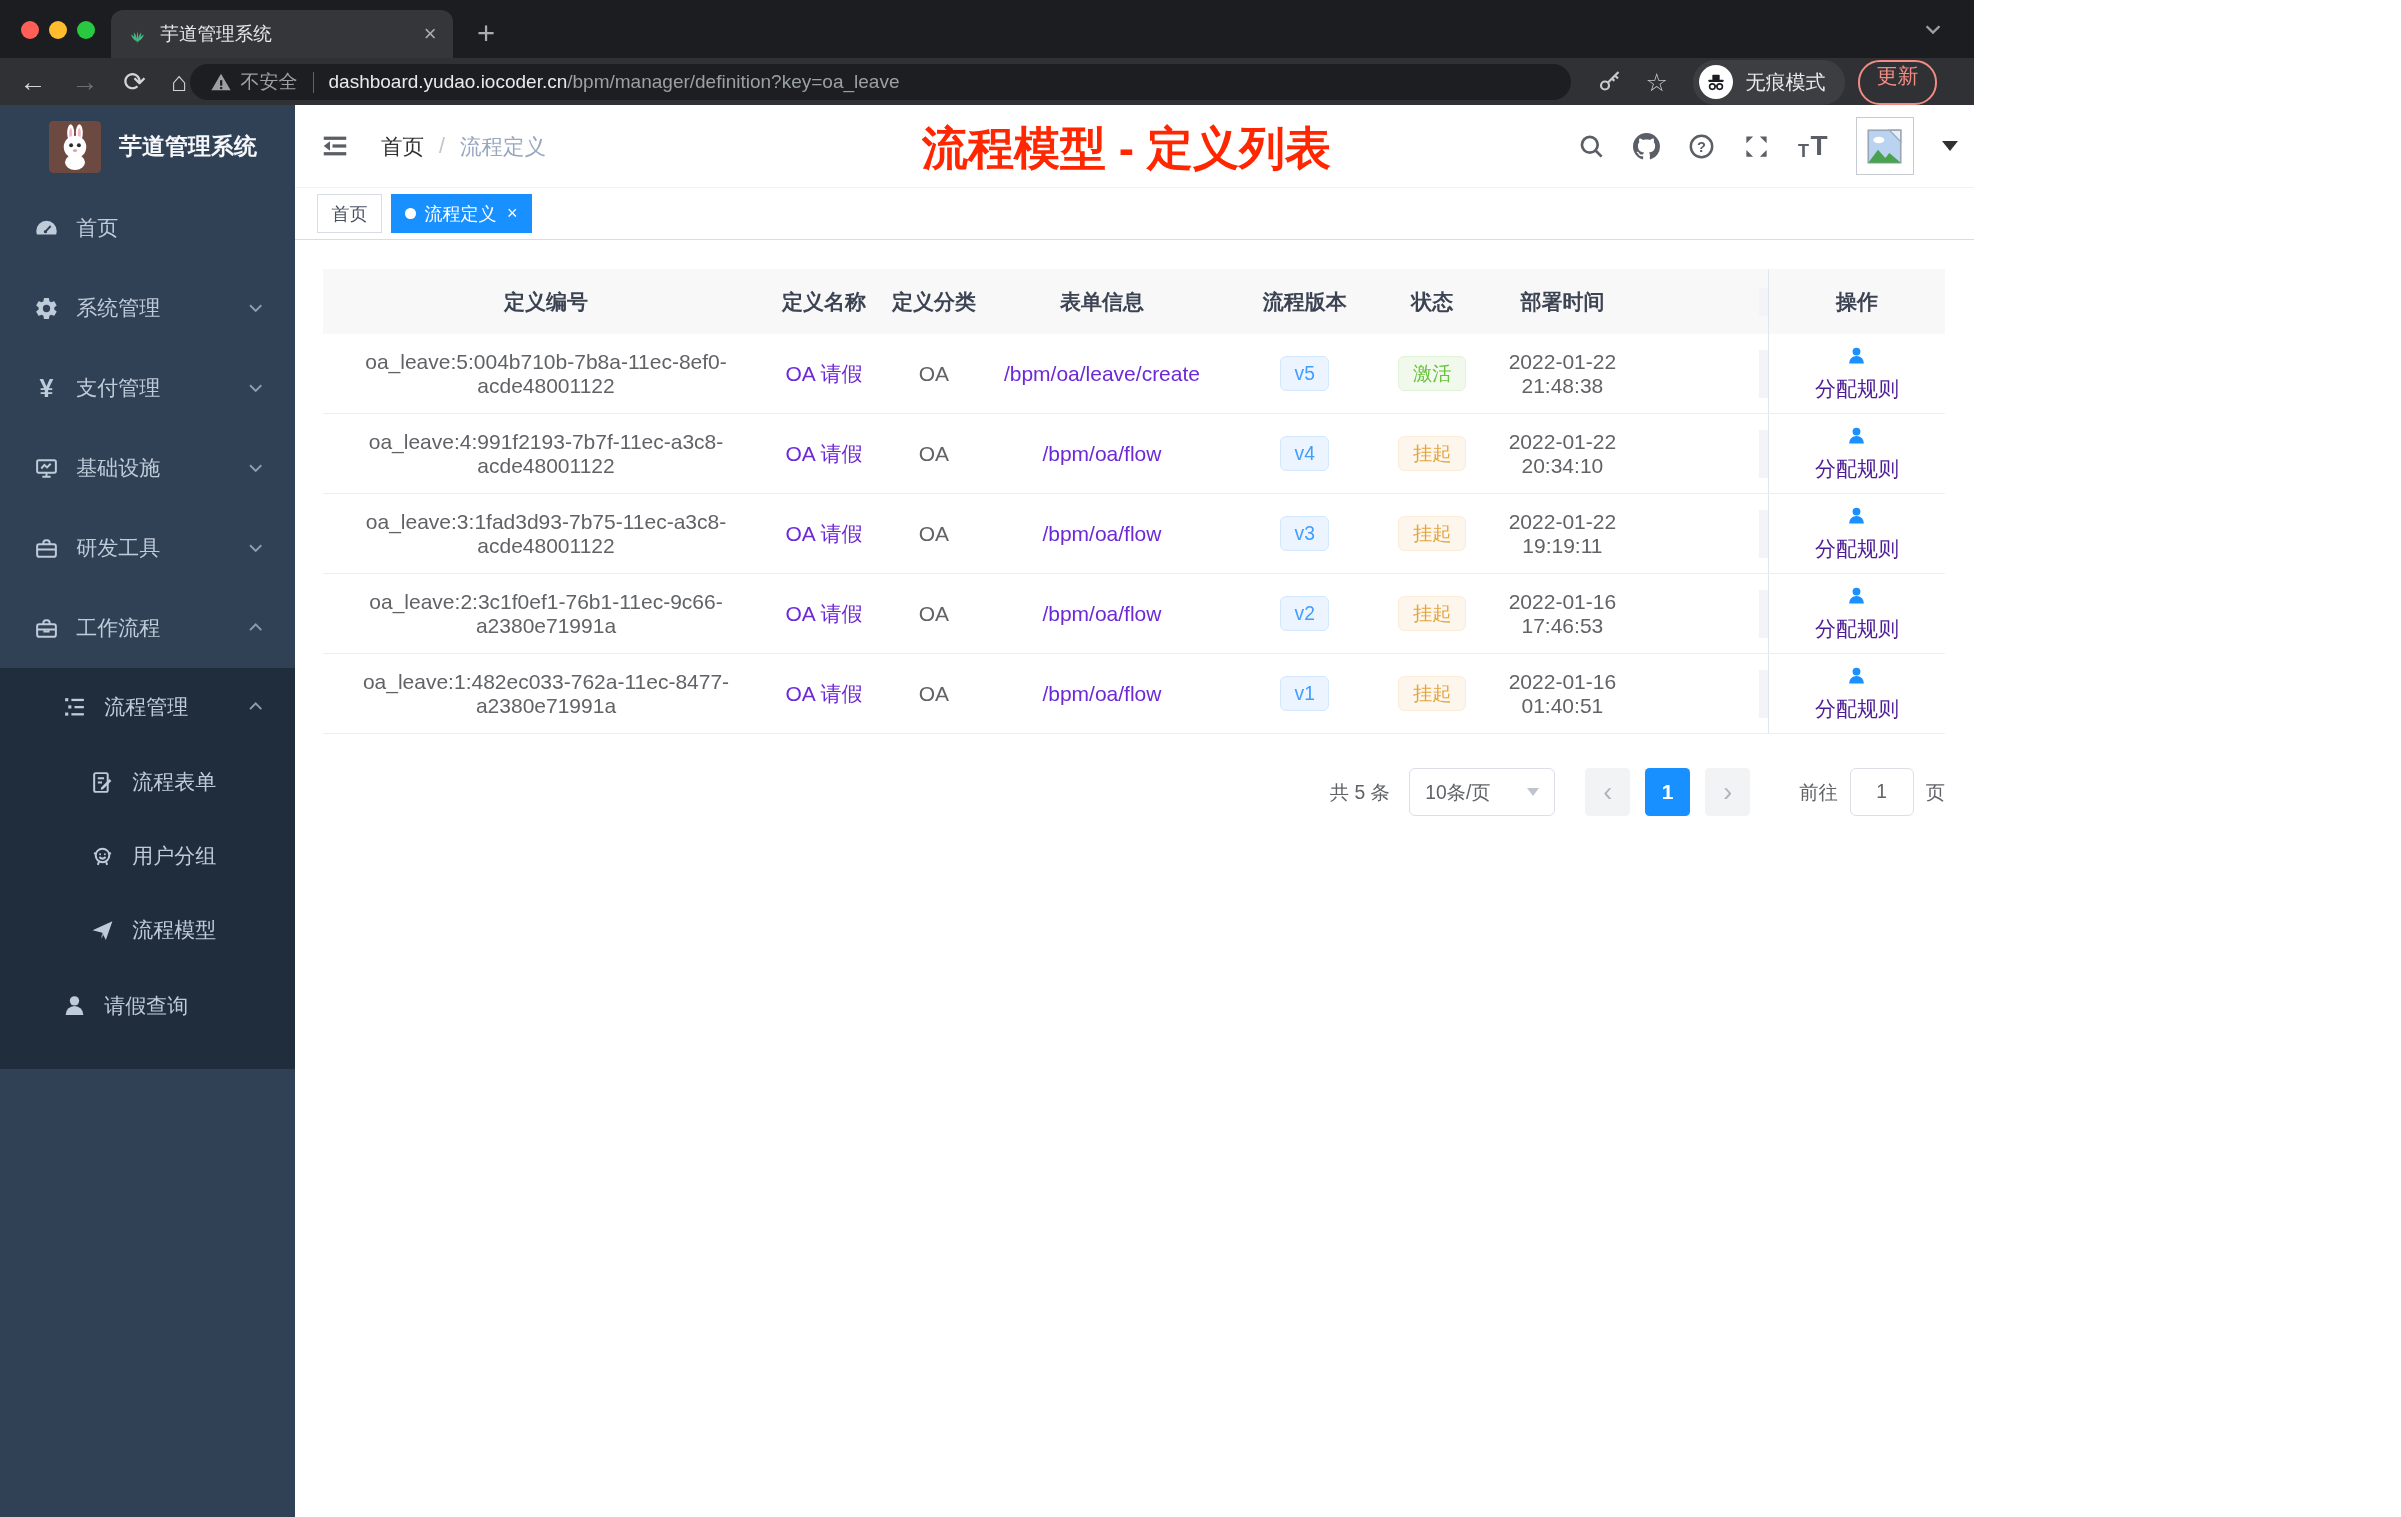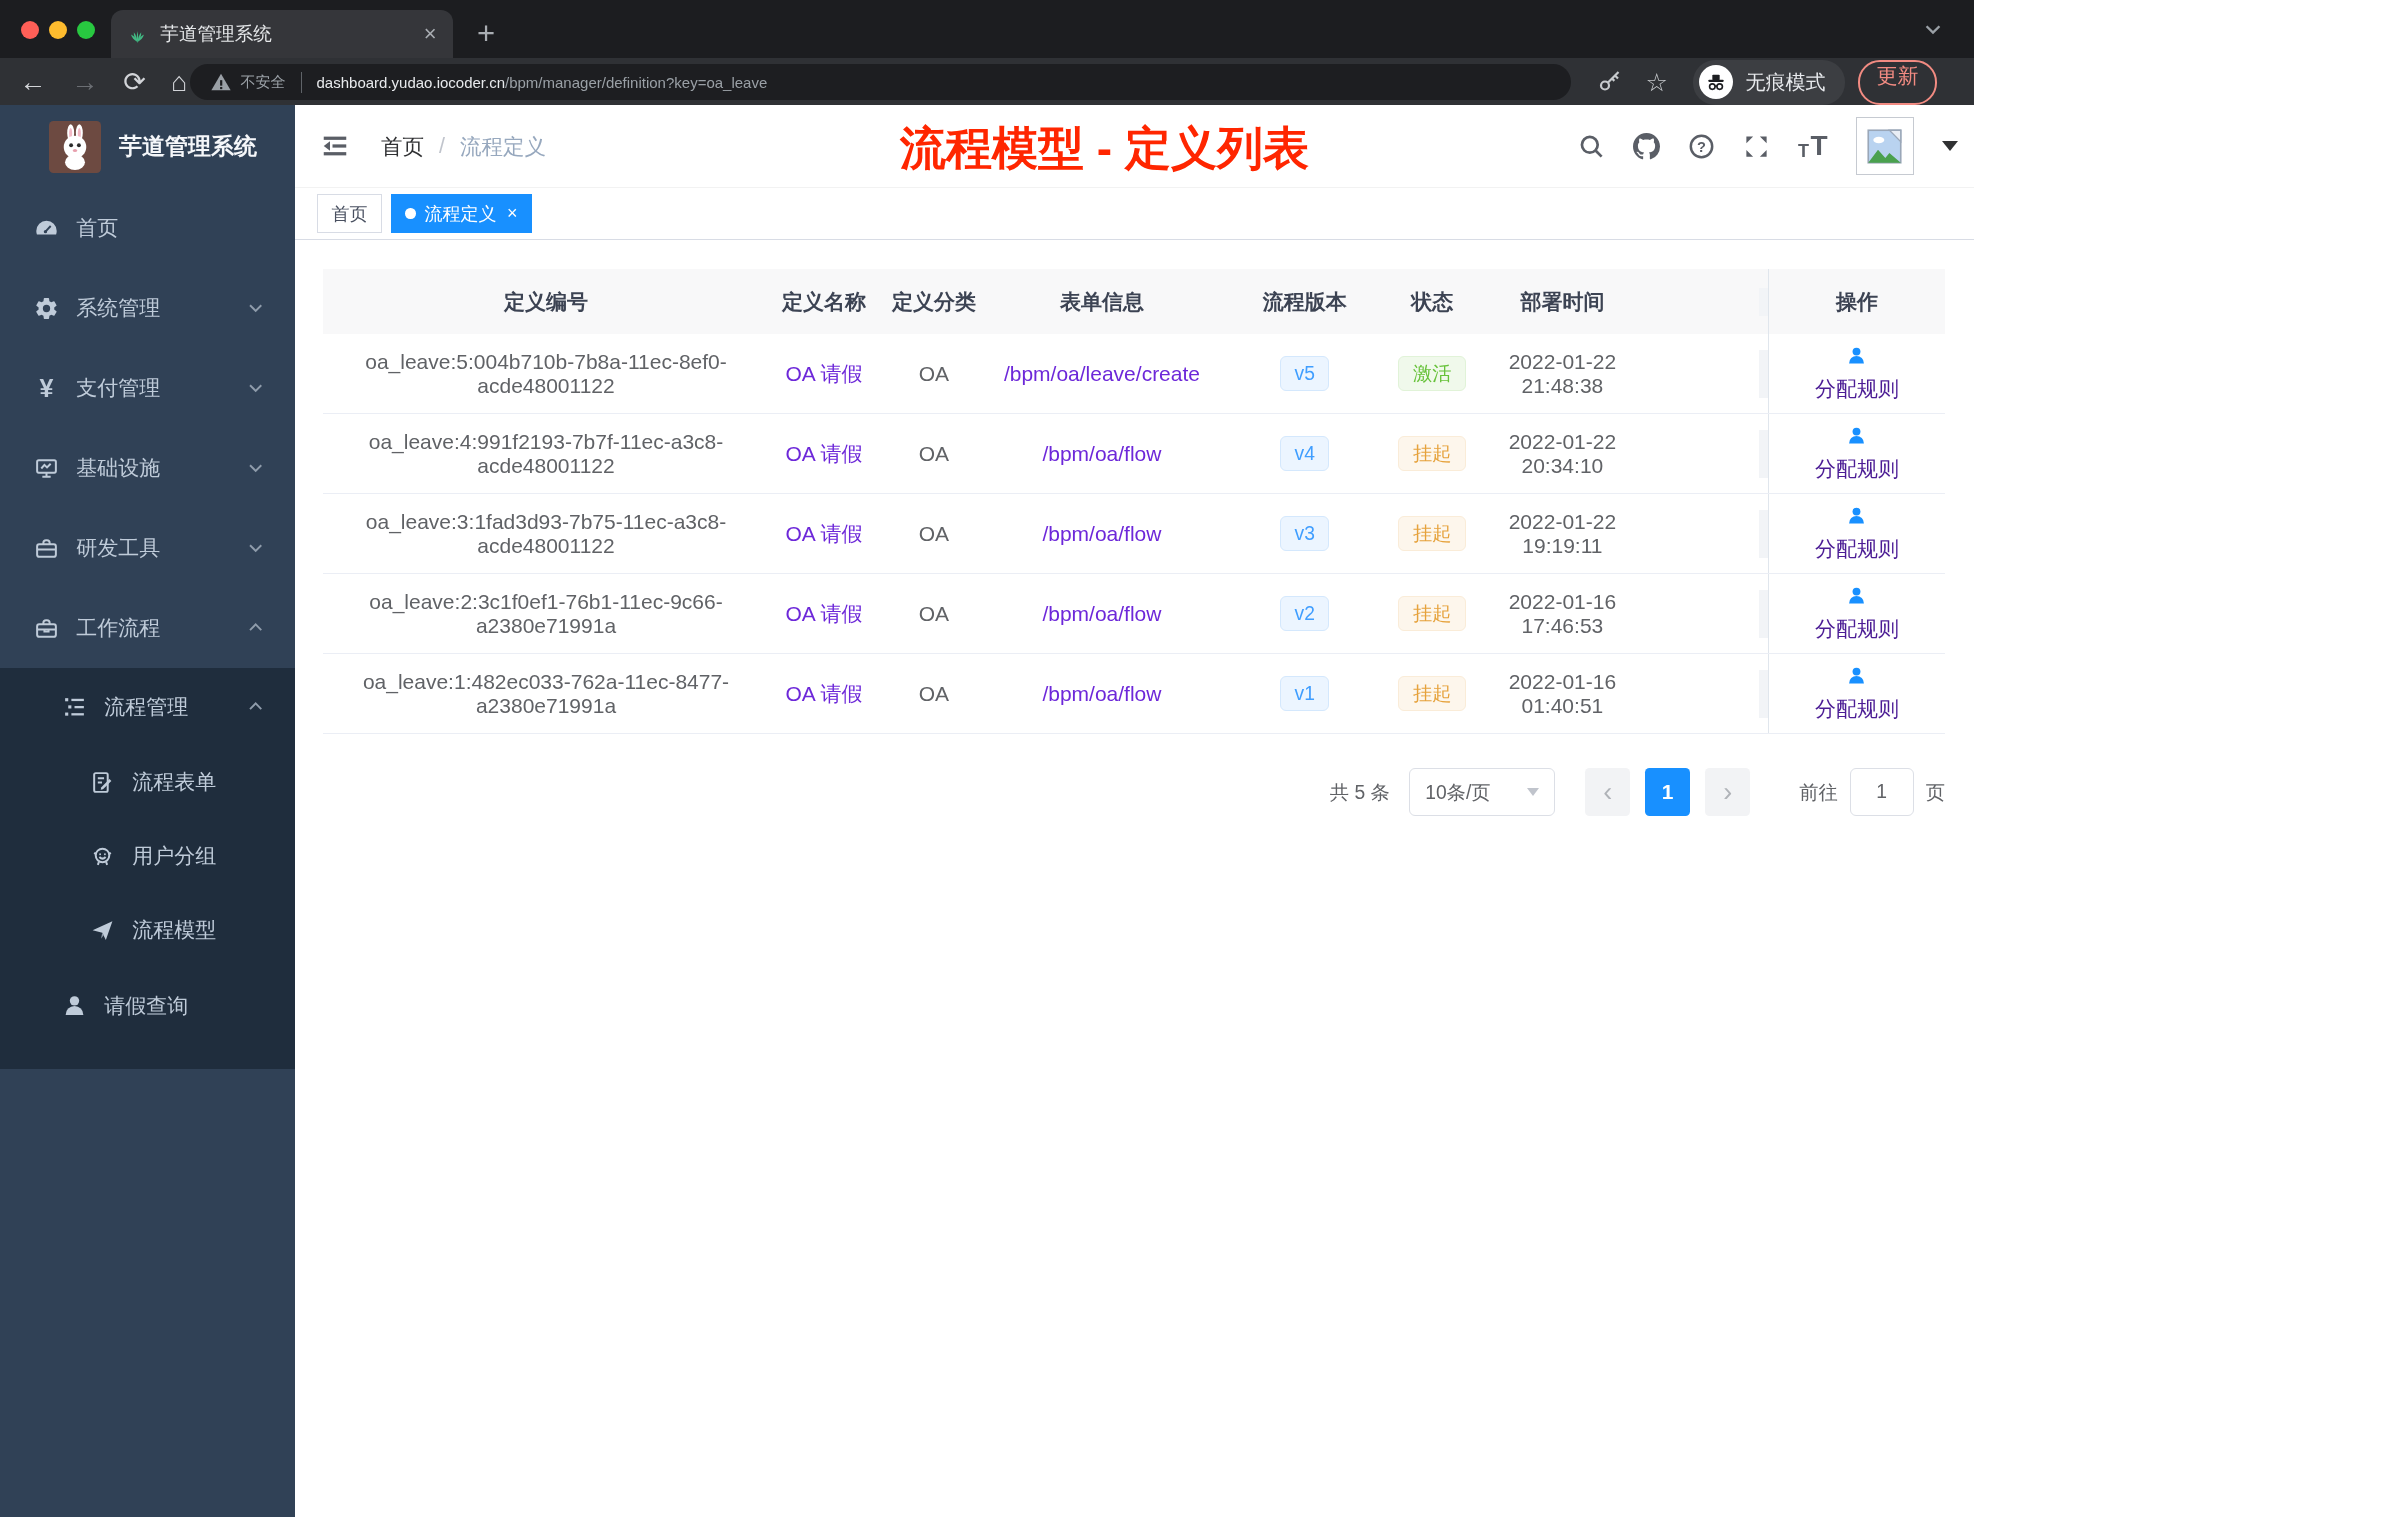--- a/index.html
+++ b/index.html
@@ -17,21 +17,21 @@
   .tab { position:absolute; left:111px; bottom:0; width:342px; height:48px; background:#35363a;
          border-radius:12px 12px 0 0; display:flex; align-items:center; padding:0 16.3px; gap:12px; }
   .tab-title { flex:1; color:#e6e8ea; font-size:18.6px; white-space:nowrap; overflow:hidden; }
   .tab-close { color:#a9adb2; font-size:22px; line-height:1; }
   .newtab { position:absolute; left:477px; bottom:6px; color:#a9adb2; font-size:31px; }
   .tabsearch { position:absolute; right:30px; top:18px; color:#9aa0a6; }
   .urlbar { height:48px; background:#2f3135; display:flex; align-items:center; padding:0 19.3px; }
   .navic { font-size:27px; color:#d2d4d8; margin-right:25px; line-height:1; }
   .navic.disabled { color:#6b6e73; }
   .addr { flex:1; height:36px; background:#1d1e21; border-radius:18px; display:flex;
-          align-items:center; padding:0 19.3px; margin:0 15px 0 3px; font-size:15px;text-align:right; }
+          align-items:center; padding:0 19.3px; margin:0 15px 0 3px; font-size:19px;text-align:right; }
   .sec-label { color:#9aa0a6; margin-left:9px; }
   .addr-div { width:0; height:21px; border-left:1.5px solid #5f6368; margin:0 15px; }
   .url-host { color:#e8eaed; }
   .url-path { color:#9aa0a6; }
   .chip-ic { color:#c7cacd; margin:0 12px; }
   .incog { height:45px; background:#3c3e42; border-radius:22px; display:flex; align-items:center;
            padding:0 19.3px 0 6px; gap:12px; margin:0 13.4px; }
   .incog-circle { width:34px; height:34px; border-radius:50%; background:#fff;
                   display:flex; align-items:center; justify-content:center; }
   .incog-label { color:#e8eaed; font-size:20px; }
@@ -60,21 +60,21 @@
   .yen-glyph { font-size:25px; font-weight:700; color:#bfcbd9; }
 
   
   .main { position:absolute; left:295px; top:0; right:0; bottom:0; background:#fff; }
   .navbar { position:relative; height:82px; display:flex; align-items:center; }
   .hamburger { margin-left:25px; display:flex; }
   .breadcrumb { margin-left:31px; font-size:21.5px; display:flex; align-items:center; }
   .crumb-home { color:#303133; }
   .crumb-sep { color:#c0c4cc; margin:0 15px; }
   .crumb-cur { color:#97a8be; }
-  .annotation { position:absolute; left:605px; top:13.4px; font-size:46px; font-weight:700;
+  .annotation { position:absolute; left:627px; top:13.4px; font-size:46px; font-weight:700;
                 color:#ff2600; white-space:nowrap; }
   .nav-right { position:absolute; right:16.3px; top:0; height:82px; display:flex; align-items:center; gap:28px; }
   .nav-right .hic { color:#5a5e66; display:flex; align-items:center; }
   .hic svg { width:27px; height:27px; }
   .font-ic { color:#5a5e66; font-weight:700; display:flex; align-items:flex-end; }
   .font-ic .tsm { font-size:18px; }
   .font-ic .tlg { font-size:28px; margin-left:1.5px; }
   .avatar-box { width:58px; height:58px; border:1.5px solid #c6cad1; background:#fff;
                 display:flex; align-items:center; justify-content:center; }
   .caret { width:0; height:0; border-left:8.2px solid transparent; border-right:8.2px solid transparent;

